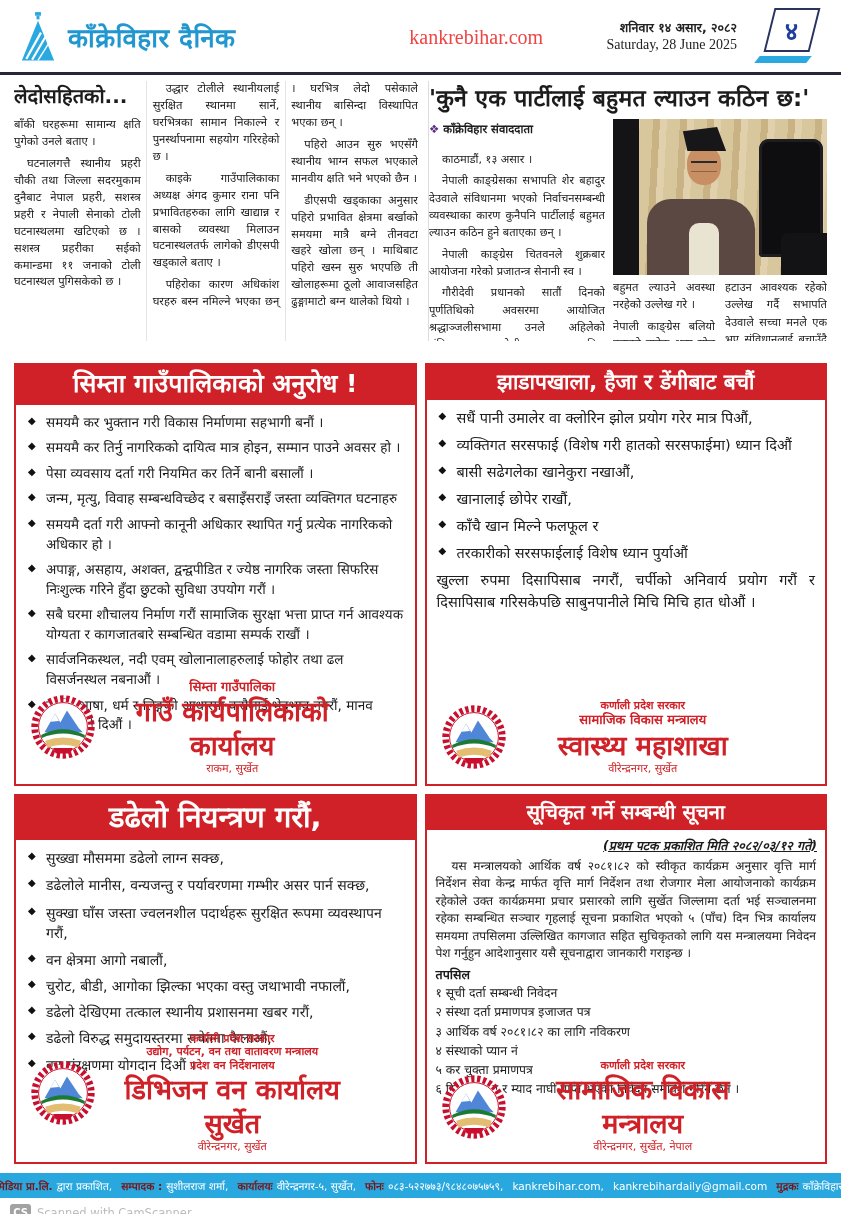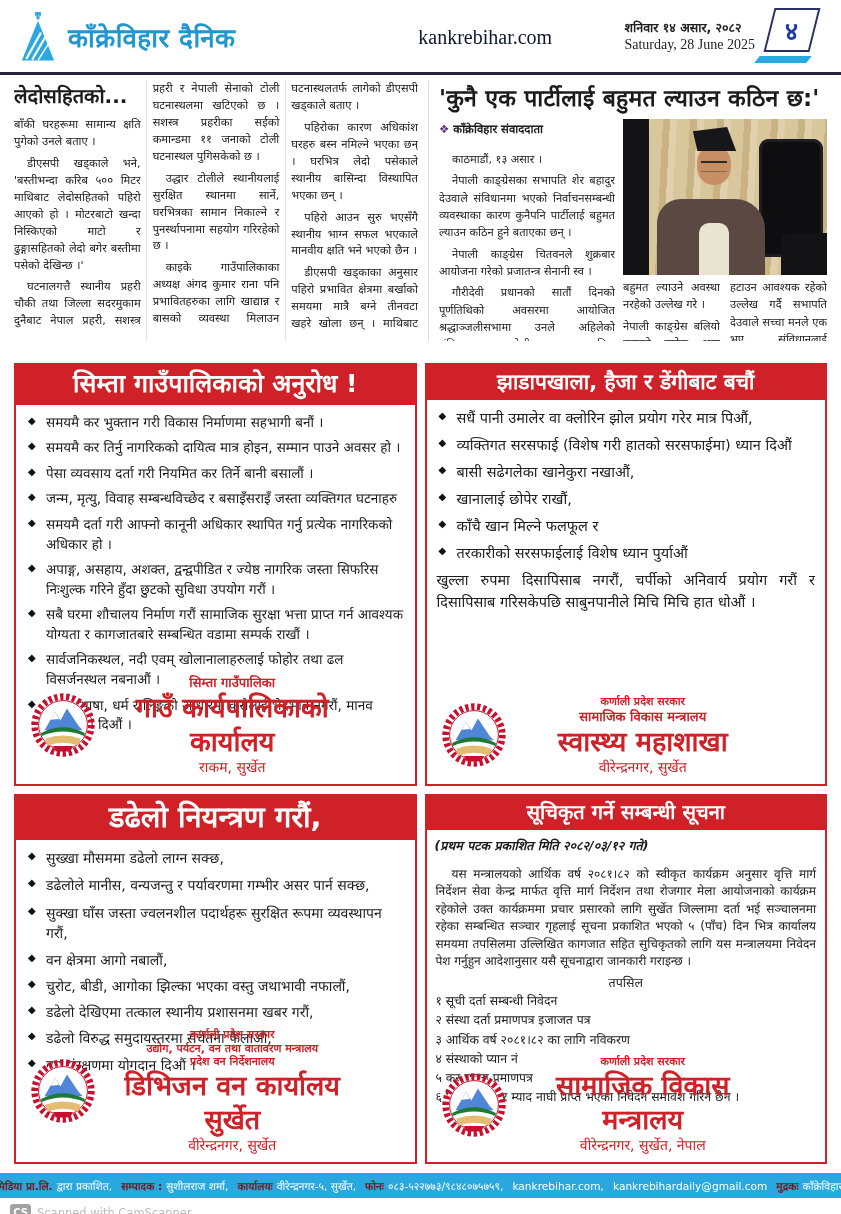--- a/index.html
+++ b/index.html
@@ -5,37 +5,37 @@
   html,body{margin:0;padding:0;background:#e9e9e9;}
   .page{width:841px;height:1214px;margin:0 auto;background:#ffffff;position:relative;overflow:hidden;
         font-family:"DejaVu Sans",sans-serif;color:#1c1c1c;}
   
   .masthead{height:75px;display:flex;align-items:center;padding:6px 16px 4px;box-sizing:border-box;
             border-bottom:3px solid #26263a;}
   .brand-wrap{display:flex;align-items:center;gap:8px;width:330px;}
   .brand-logo{width:44px;height:54px;flex:0 0 auto;}
   .brand-title{color:#2196cf;font-size:26px;font-weight:bold;letter-spacing:.5px;}
   .site-url{flex:1;text-align:center;font-family:"Liberation Serif","DejaVu Serif",serif;
-            font-size:20px;color:#0f172a;}
-  .date-block{text-align:left;line-height:1.3;}
+            font-size:20px;color:#ef4444;}
+  .date-block{text-align:right;margin-right:18px;line-height:1.3;}
   .date-np{font-size:12.5px;font-weight:bold;color:#222;}
   .date-en{font-family:"Liberation Serif","DejaVu Serif",serif;font-size:14px;color:#222;}
   .pnum-wrap{width:70px;position:relative;height:58px;}
   .pnum-box{width:42px;height:40px;border:2px solid #2a3260;transform:skewX(-14deg);
             display:flex;align-items:center;justify-content:center;margin-left:14px;background:#fff;}
   .pnum-box span{transform:skewX(14deg);color:#1f3f9e;font-size:25px;font-weight:bold;}
   .pnum-swoosh{height:7px;width:52px;background:#2aa9e1;transform:skewX(-38deg);margin:4px 0 0 2px;}
   
   .top-section{display:flex;height:268px;padding:6px 14px 2px;box-sizing:border-box;gap:10px;overflow:hidden;}
   .left-cols{width:404px;column-count:3;column-gap:12px;column-rule:1px solid #e4e4e4;
              font-size:11.3px;line-height:1.5;text-align:justify;overflow:hidden;}
   .left-cols h2{font-size:20px;margin:0 0 6px;font-weight:bold;column-span:none;}
   .left-cols p{margin:0 0 5px;text-indent:13px;}
   .left-cols p.noindent{text-indent:0;}
-  .article{flex:1;border-left:1px solid #dcdcdc;padding-left:10px;overflow:hidden;}
+  .article{flex:1;border-left:1px solid #dcdcdc;overflow:hidden;}
   .article h1{font-size:23px;margin:0 0 6px;font-weight:bold;letter-spacing:.2px;}
   .article-flex{display:flex;gap:8px;}
   .acol{width:176px;font-size:11.2px;line-height:1.55;text-align:justify;overflow:hidden;}
   .byline{font-size:11.5px;font-weight:bold;margin:2px 0 12px;}
   .byline .dia{color:#5a2c82;margin-right:4px;}
   .dateline{margin:0 0 4px;text-indent:13px;}
   .acol p{margin:0 0 4px;text-indent:13px;}
   .aright{flex:1;overflow:hidden;}
   .photo{width:100%;height:156px;position:relative;overflow:hidden;
          background:repeating-linear-gradient(93deg,#d8c69d 0 13px,#c9b384 13px 20px,#e0d0ab 20px 27px);}
@@ -70,25 +70,25 @@
   .fire .blist{font-size:14px;}
   .intro-p{font-size:14.5px;margin:8px 10px 6px;text-align:justify;text-indent:26px;line-height:1.5;}
   .outro-p{font-size:14.5px;margin:2px 10px 0;text-align:justify;line-height:1.5;}
   .subhead-p{font-size:14px;font-weight:bold;margin:2px 10px 6px;}
   .box-footer{position:absolute;left:0;right:0;bottom:8px;display:flex;align-items:center;gap:8px;padding:0 14px;}
   .emblem{width:66px;height:66px;flex:0 0 auto;}
   .fctr{flex:1;text-align:center;color:#cf2127;line-height:1.25;padding-right:40px;}
   .f-sm{font-size:13px;font-weight:bold;}
   .f-xs{font-size:11px;font-weight:bold;}
   .f-big{font-size:27px;font-weight:bold;}
-  .f-addr{font-size:14px;}
-  
-  .ntc-sub{font-size:12.5px;font-weight:bold;font-style:italic;text-align:left;margin:7px 8px 12px;}
+  .f-addr{font-size:11px;}
+  
+  .ntc-sub{font-size:12.5px;font-weight:bold;font-style:italic;text-align:right;margin:7px 8px 4px;text-decoration:underline;}
   .ntc-body{font-size:12px;line-height:1.45;text-align:justify;margin:0 9px 4px;text-indent:16px;}
-  .tp-label{font-size:12.5px;font-weight:normal;margin:0 9px 2px;text-align:center;}
+  .tp-label{font-size:12.5px;font-weight:bold;margin:0 9px 2px;}
   .tp-item{font-size:12.3px;margin:0 9px 2.5px;line-height:1.35;}
   
   .bottombar{margin:9px 0 0;background:#29a8e0;height:25px;display:flex;align-items:center;justify-content:center;
              gap:9px;font-size:10.6px;color:#fff;white-space:nowrap;overflow:hidden;padding:0 6px;}
   .bottombar .seg{display:inline-flex;gap:4px;}
   .bottombar .lbl{color:#7a1414;font-weight:bold;}
   
   .camscanner{display:flex;align-items:center;gap:6px;padding:6px 10px;color:#bcbcbc;font-size:11.5px;}
   .cs-badge{width:21px;height:17px;background:#a2a2a2;color:#fff;font-weight:bold;font-size:10px;
             display:flex;align-items:center;justify-content:center;border-radius:3px;}
@@ -134,21 +134,20 @@
         <span>४</span>
       </div>
       <div class="pnum-swoosh"></div>
     </div>
   </div>
 
   <div class="top-section">
     <div class="left-cols">
       <h2>लेदोसहितको...</h2>
       <p class="noindent">बाँकी घरहरूमा सामान्य क्षति पुगेको उनले बताए ।</p>
-      <p>डीएसपी खड्काले भने, 'बस्तीभन्दा करिब ५०० मिटर माथिबाट लेदोसहितको पहिरो आएको हो । मोटरबाटो खन्दा निस्किएको माटो र ढुङ्गासहितको लेदो बगेर बस्तीमा पसेको देखिन्छ ।'</p>
       <p>घटनालगत्तै स्थानीय प्रहरी चौकी तथा जिल्ला सदरमुकाम दुनैबाट नेपाल प्रहरी, सशस्त्र प्रहरी र नेपाली सेनाको टोली घटनास्थलमा खटिएको छ । सशस्त्र प्रहरीका सईको कमान्डमा ११ जनाको टोली घटनास्थल पुगिसकेको छ ।</p>
       <p>उद्धार टोलीले स्थानीयलाई सुरक्षित स्थानमा सार्ने, घरभित्रका सामान निकाल्ने र पुनर्स्थापनामा सहयोग गरिरहेको छ ।</p>
       <p>काइके गाउँपालिकाका अध्यक्ष अंगद कुमार राना पनि प्रभावितहरुका लागि खाद्यान्न र बासको व्यवस्था मिलाउन घटनास्थलतर्फ लागेको डीएसपी खड्काले बताए ।</p>
       <p>पहिरोका कारण अधिकांश घरहरु बस्न नमिल्ने भएका छन् । घरभित्र लेदो पसेकाले स्थानीय बासिन्दा विस्थापित भएका छन् ।</p>
       <p>पहिरो आउन सुरु भएसँगै स्थानीय भाग्न सफल भएकाले मानवीय क्षति भने भएको छैन ।</p>
       <p>डीएसपी खड्काका अनुसार पहिरो प्रभावित क्षेत्रमा बर्खाको समयमा मात्रै बग्ने तीनवटा खहरे खोला छन् । माथिबाट पहिरो खस्न सुरु भएपछि ती खोलाहरूमा ठूलो आवाजसहित ढुङ्गामाटो बग्न थालेको थियो ।</p>
 
     </div>
 
     <div class="article">

